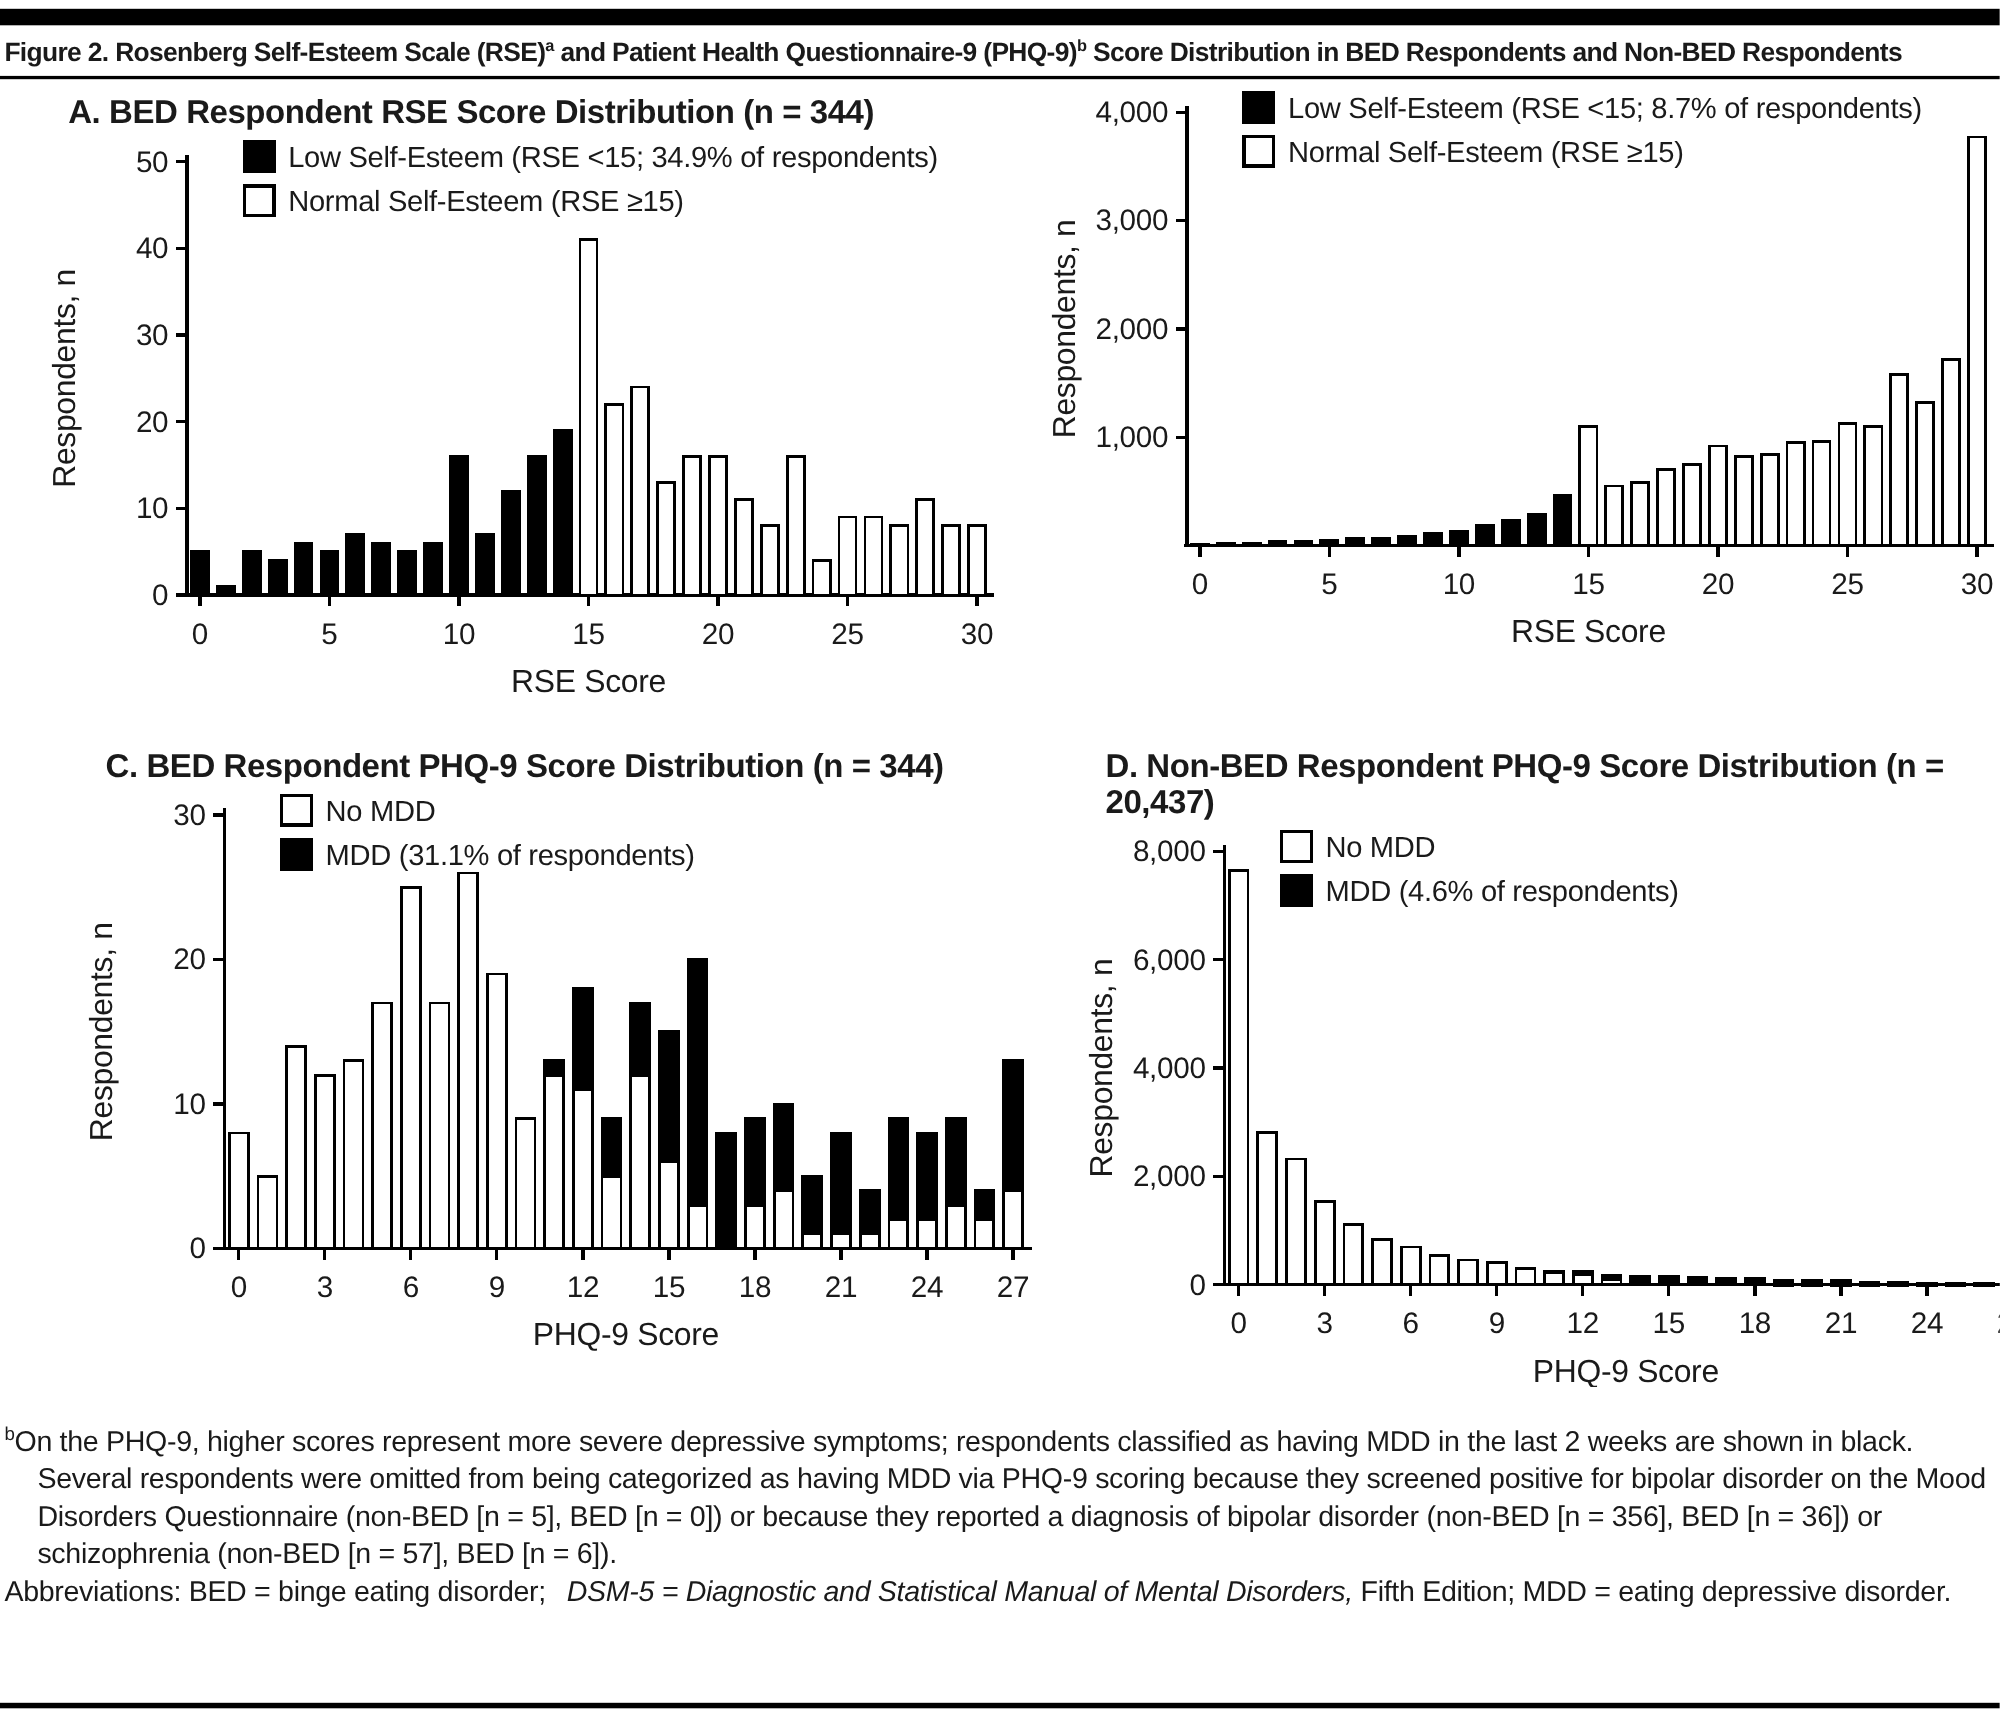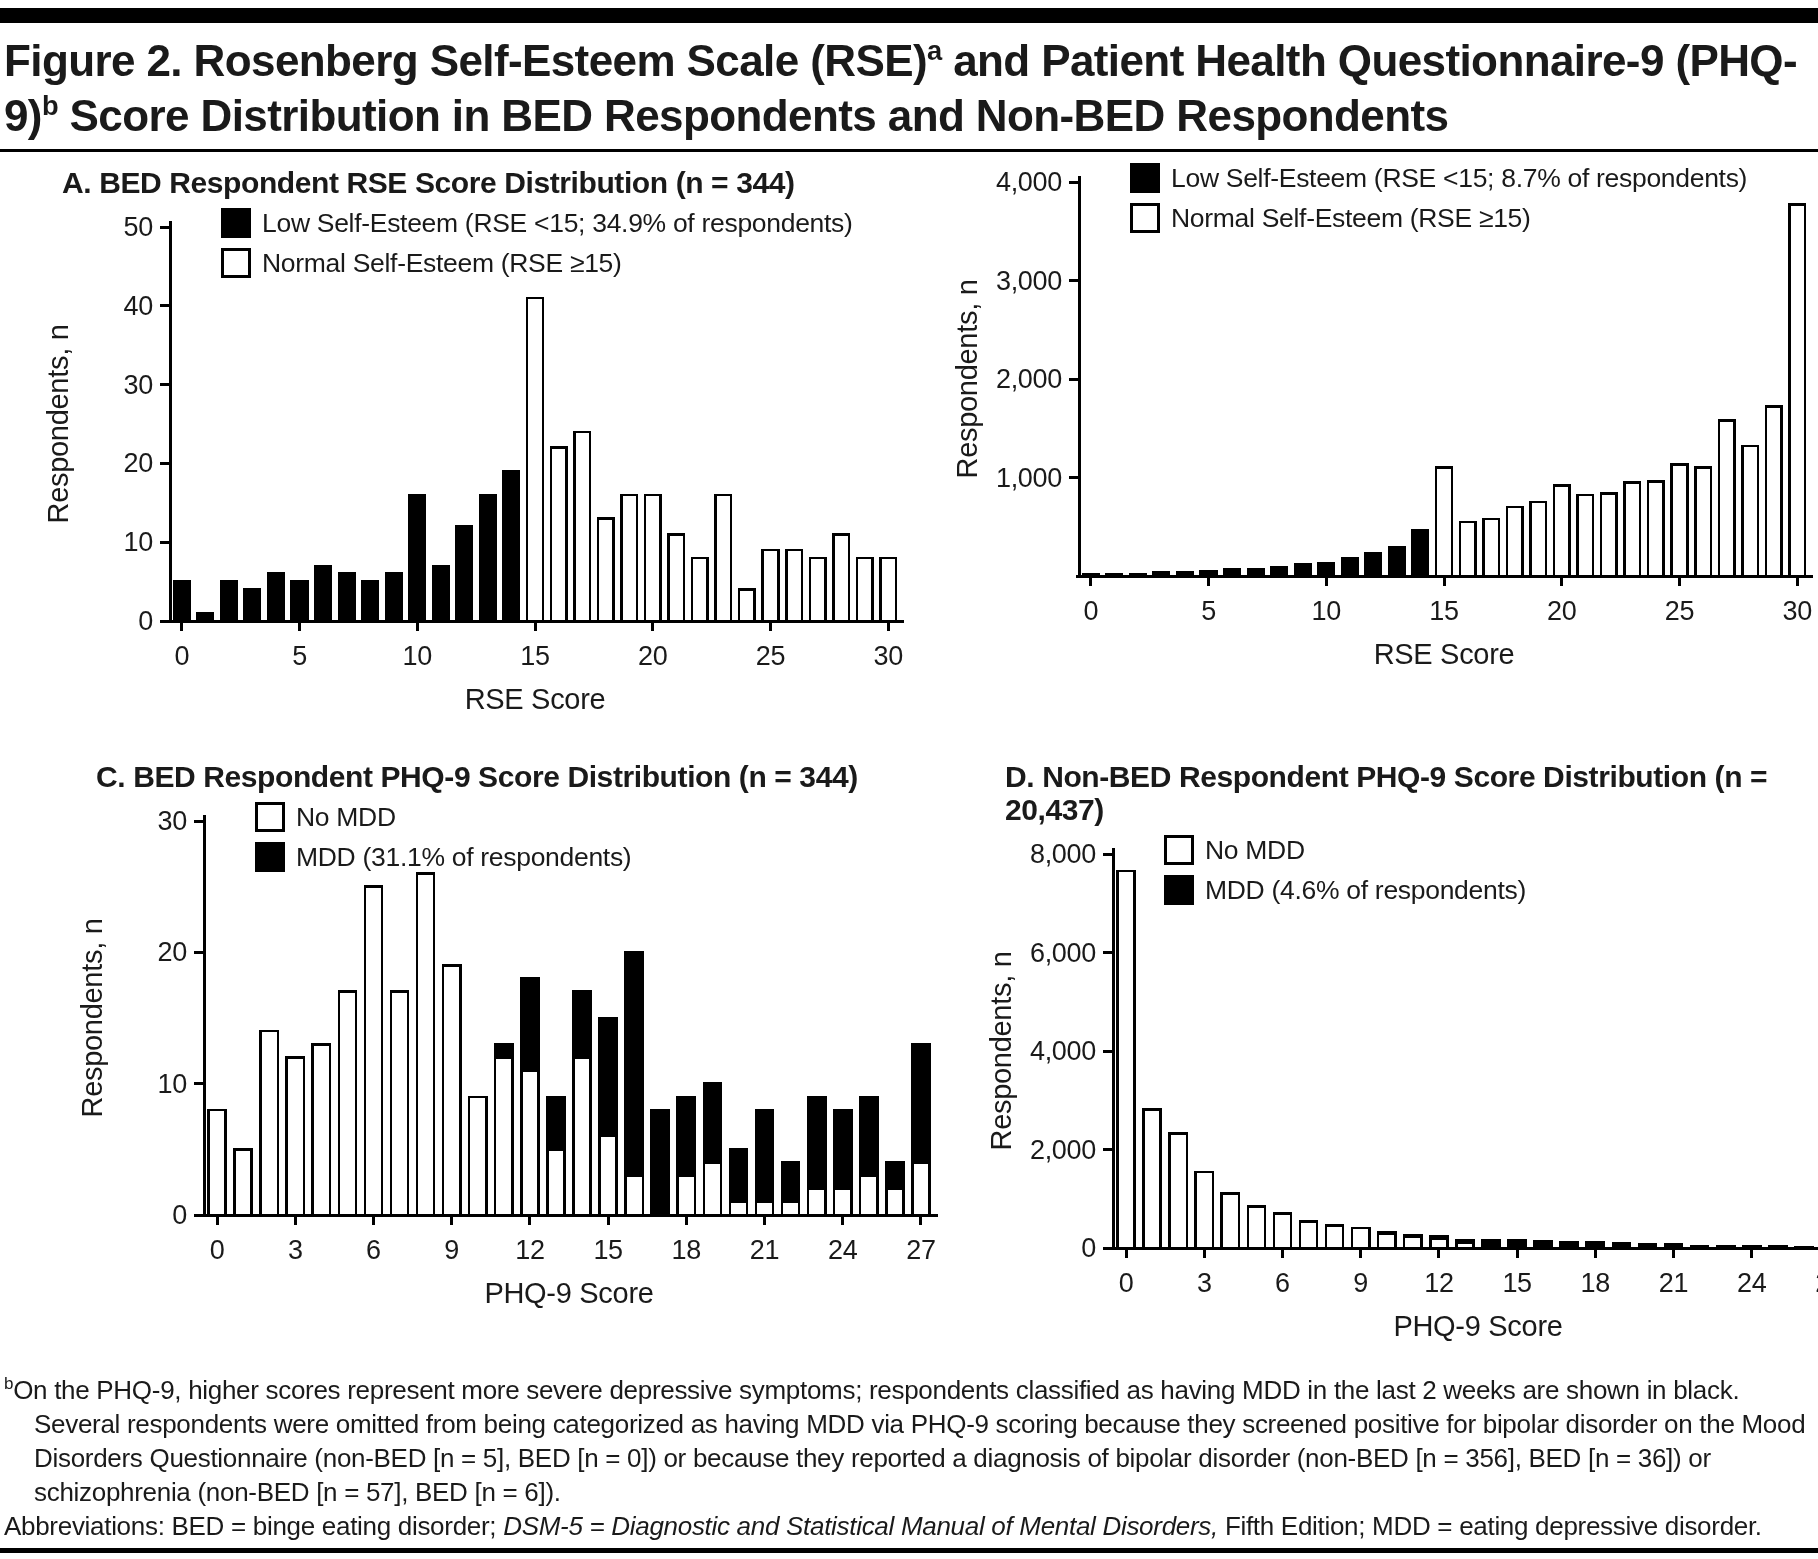--- a/index.html
+++ b/index.html
@@ -4,38 +4,38 @@
 <style>
   html,body{margin:0;padding:0;}
   body{
     width:1818px;height:1559px;overflow:hidden;background:#fff;
     font-family:"Liberation Sans",sans-serif;color:#1a1a1a;
     letter-spacing:-0.2px;position:relative;
   }
   .page{position:relative;width:1818px;height:1559px;}
   .topbar{height:15px;background:#000;margin-top:8px;}
   .fig-title{
-    margin:10px 10px 6px 4px;font-size:44px;font-weight:700;
+    margin:10px 10px 6px 4px;font-size:24px;font-weight:700;
     line-height:1.25;letter-spacing:-0.6px;max-width:1800px;
   }
   .fig-title sup{font-size:0.62em;}
   .title-rule{height:3px;background:#000;margin:4px 0 0 0;}
   .charts{display:grid;grid-template-columns:909px 909px;margin-top:2px;margin-left:28px;}
   .panel{width:909px;}
   .panel.row2{margin-top:34px;padding-left:34px;}
   .panel h3{
     margin:12px 6px 0 34px;font-size:30px;font-weight:700;
     letter-spacing:-0.4px;line-height:1.1;
   }
   .panel svg{display:block;width:909px;height:515px;}
   svg text{font-family:"Liberation Sans",sans-serif;letter-spacing:-0.3px;}
   .footnotes{margin:26px 12px 0 4px;font-size:26px;line-height:34px;letter-spacing:-0.3px;}
   .fn{margin:0;padding-left:30px;text-indent:-30px;}
   .fn sup{font-size:17px;}
-  .fn em{}
+  .fn em{margin-left:12px;}
   .bottom-rule{position:absolute;left:0;right:0;top:1540px;height:5px;background:#000;}
 </style>
 </head>
 <body>
 
 <div class="page">
 
   <div class="topbar"></div>
 
   <div class="fig-title"><span>Figure 2. Rosenberg Self-Esteem Scale (RSE)</span><sup>a</sup><span> and Patient Health Questionnaire-9 (PHQ-9)</span><sup>b</sup><span> Score Distribution in BED Respondents and Non-BED Respondents</span></div>

